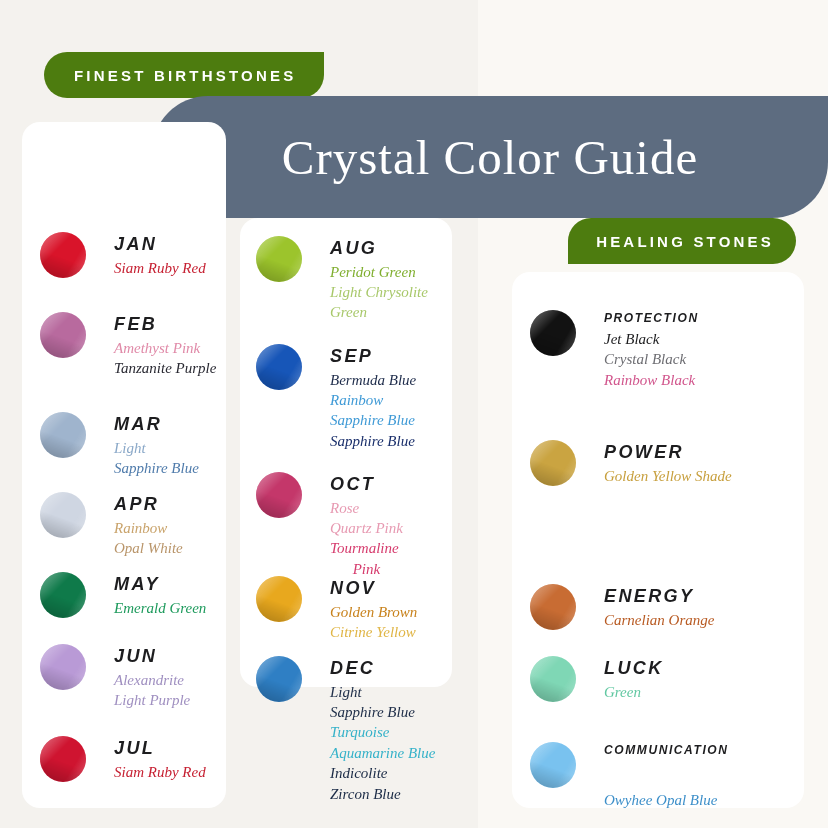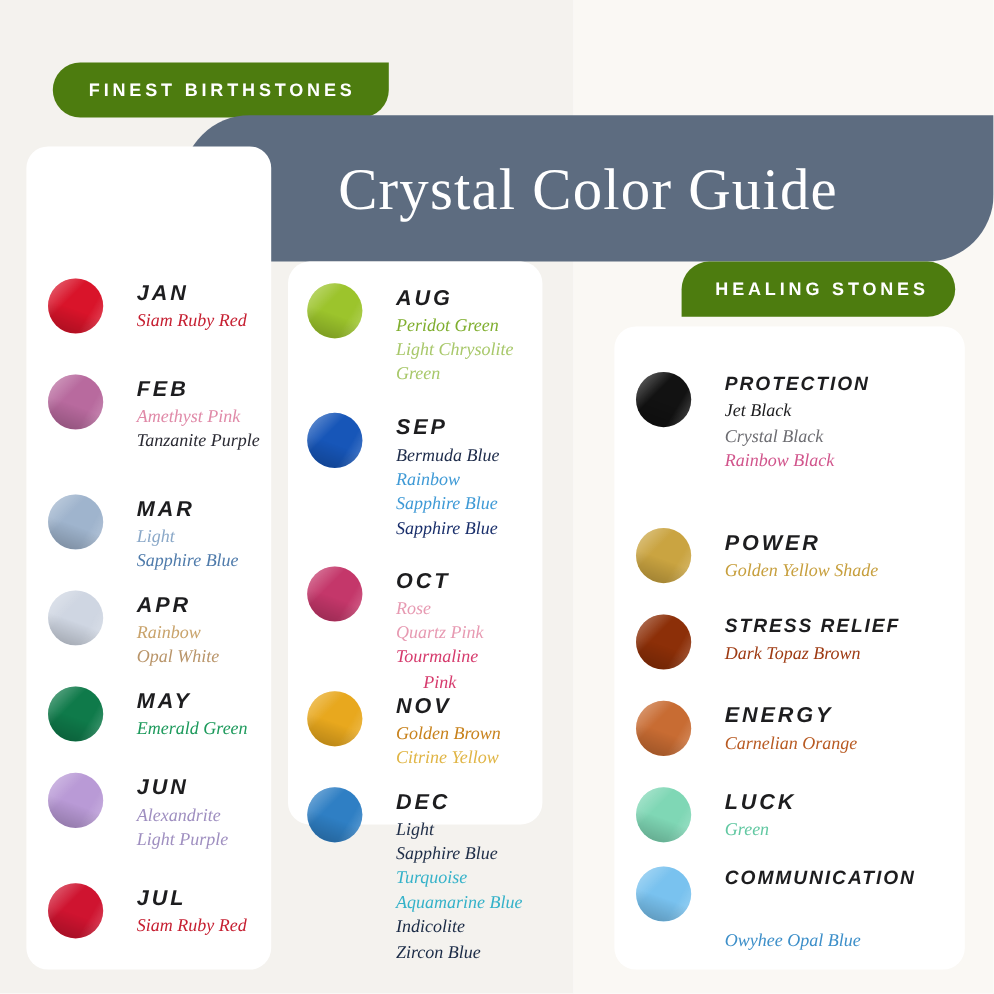--- a/index.html
+++ b/index.html
@@ -96,21 +96,21 @@
   }
   .txt { padding-top: 2px; }
   .label {
     font-size: 18px;
     font-weight: bold;
     letter-spacing: 2.4px;
     color: #1d1d1f;
     line-height: 1.15;
     white-space: nowrap;
   }
-  .label.small { font-size: 16px; letter-spacing: 1.6px; }
+  .label.small { font-size: 12px; letter-spacing: 1.6px; }
   .sub {
     font-family: "Liberation Serif", serif;
     font-size: 15px;
     line-height: 1.36;
     margin-top: 3px;
   }
   .sub + .sub { margin-top: 0; }
 </style>
 </head>
 <body>
@@ -254,42 +254,35 @@
             <div class="sub" style="color: rgb(209, 85, 140);">Rainbow Black</div>
           </div>
         </div>
         <div class="entry" style="left: 18px; top: 168px;">
           <div class="gem" style="background: rgb(202, 164, 65);"></div>
           <div class="txt">
             <div class="label">POWER</div>
             <div class="sub" style="color: rgb(199, 159, 61);">Golden Yellow Shade</div>
           </div>
         </div>
-        <div class="entry" style="left: 18px; top: 240px;">
-          <div class="gem" style="background: rgb(140, 47, 8);"></div>
-          <div class="txt">
-            <div class="label small">STRESS RELIEF</div>
-            <div class="sub" style="color: rgb(158, 58, 18);">Dark Topaz Brown</div>
-          </div>
-        </div>
         <div class="entry" style="left: 18px; top: 312px;">
           <div class="gem" style="background: rgb(200, 108, 51);"></div>
           <div class="txt">
             <div class="label">ENERGY</div>
             <div class="sub" style="color: rgb(184, 90, 34);">Carnelian Orange</div>
           </div>
         </div>
         <div class="entry" style="left: 18px; top: 384px;">
           <div class="gem" style="background: rgb(127, 215, 181);"></div>
           <div class="txt">
             <div class="label">LUCK</div>
             <div class="sub" style="color: rgb(98, 200, 162);">Green</div>
           </div>
         </div>
-        <div class="entry" style="left: 18px; top: 450px;">
+        <div class="entry" style="left: 18px; top: 470px;">
           <div class="gem" style="background: rgb(121, 194, 239);"></div>
           <div class="txt">
             <div class="label small">COMMUNICATION</div>
             <div class="sub" style="color: rgb(61, 143, 201); margin-top: 32px;">Owyhee Opal Blue</div>
           </div>
         </div>
       </div>
   </div>
 </div>
 

